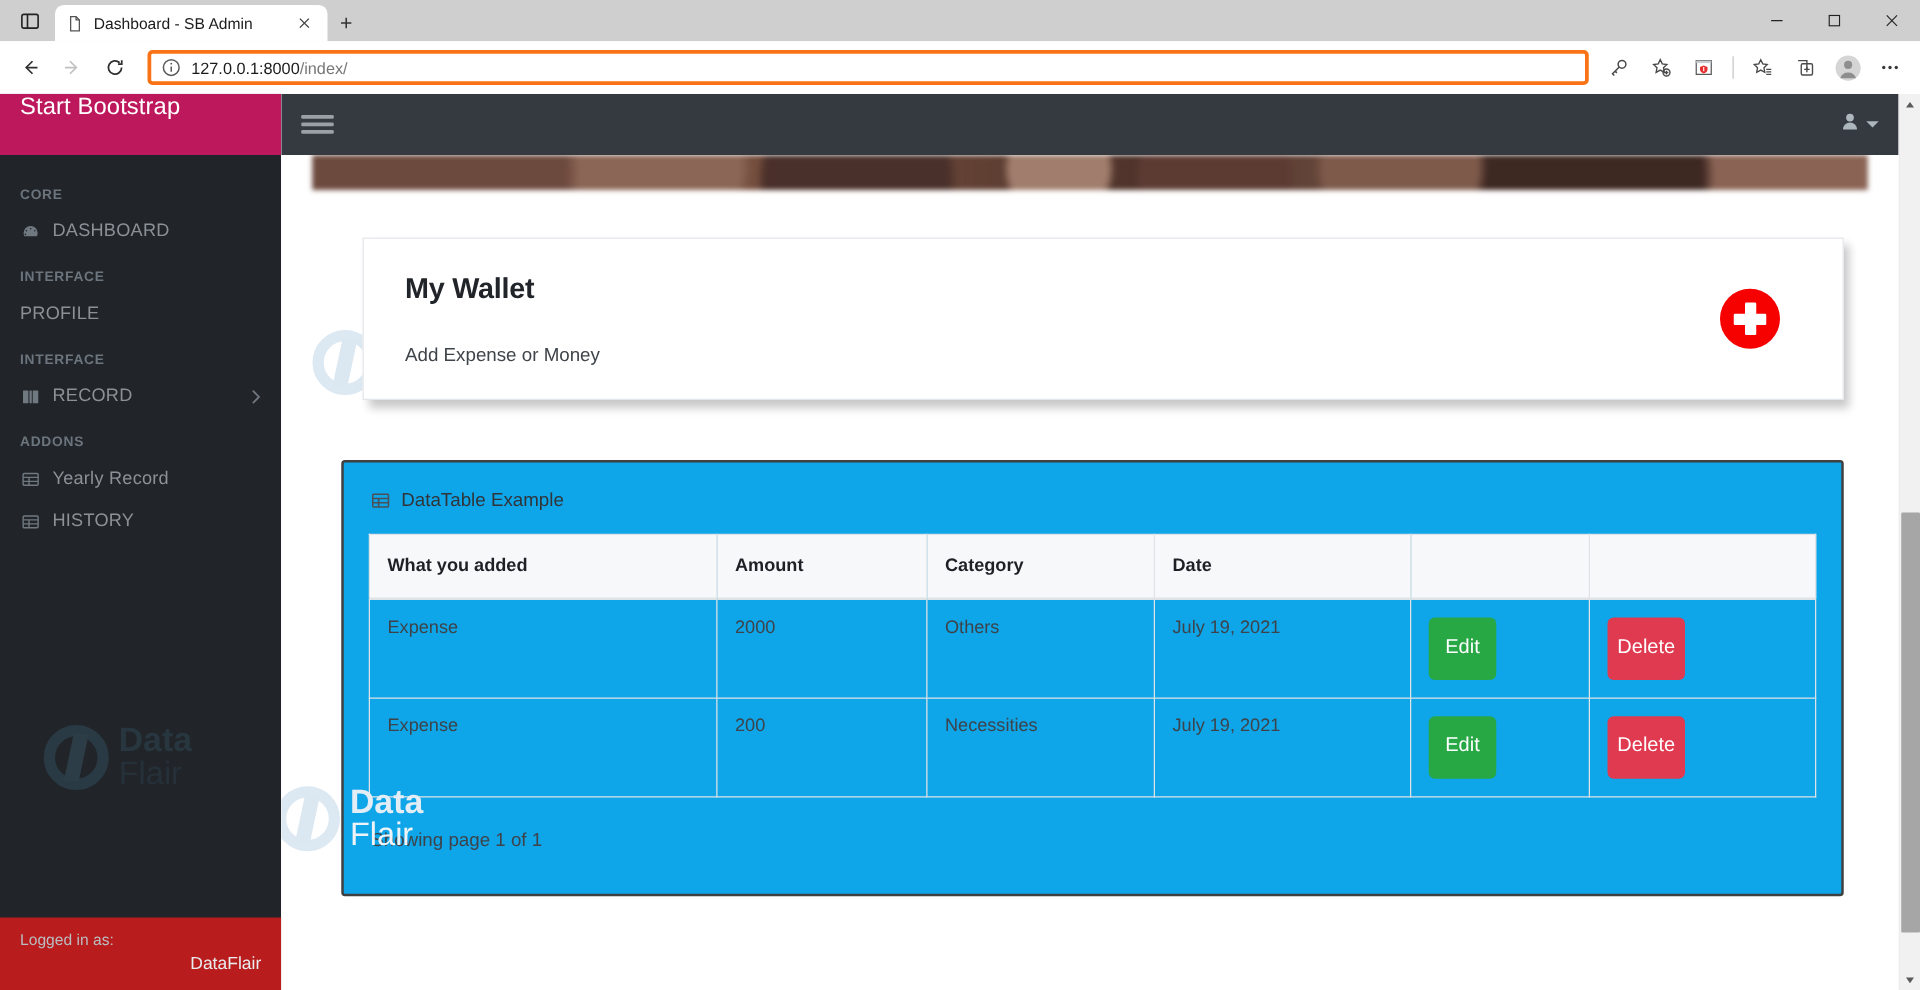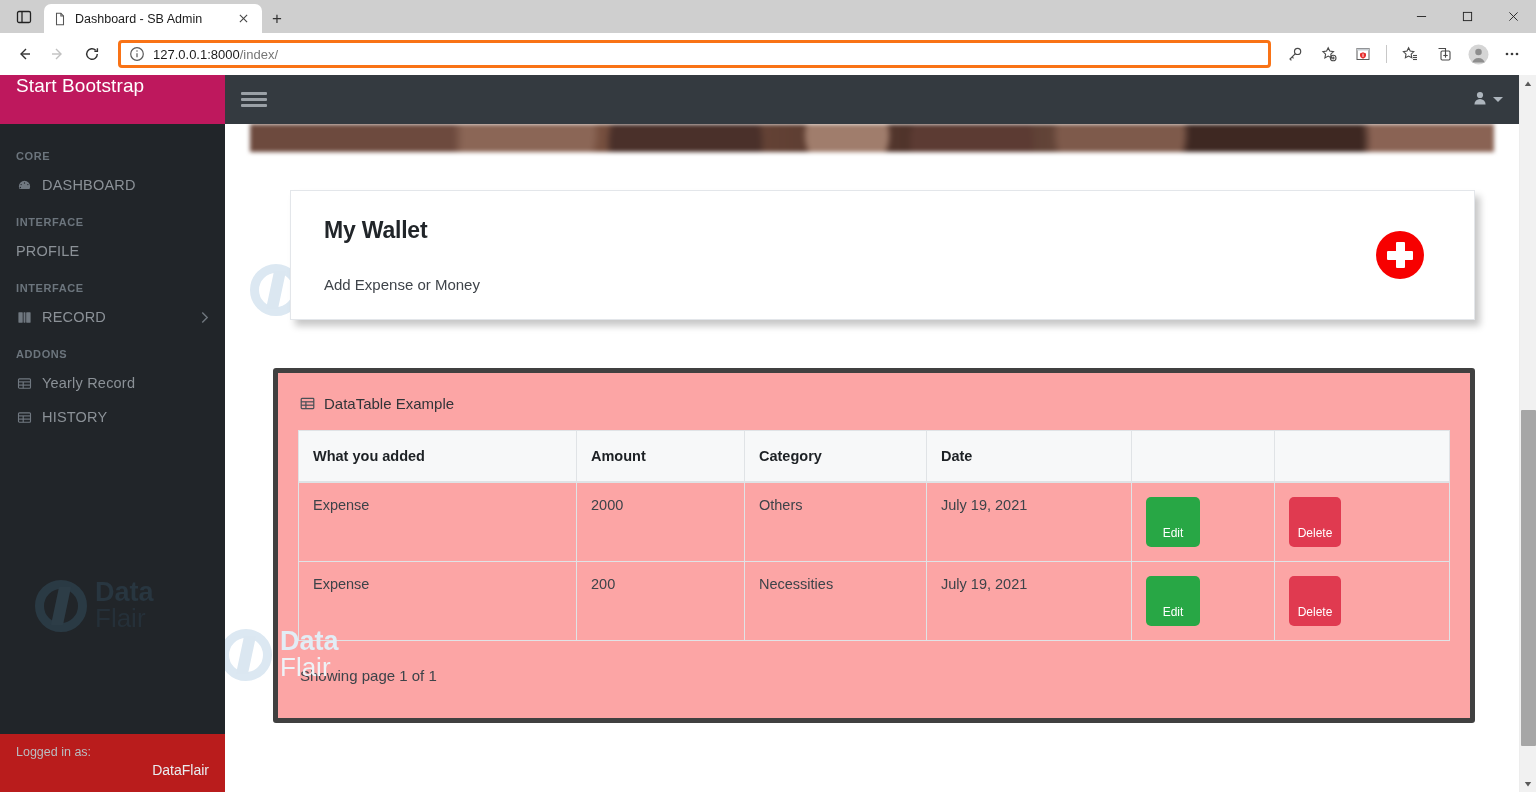--- a/index.html
+++ b/index.html
@@ -121,45 +121,45 @@
   .wallet-sub { font-size:15px; color:#3f444a; margin-top:32px; }
   .add-btn {
     width:48px; height:48px; border-radius:50%; background:#f70000;
     display:flex; align-items:center; justify-content:center; flex:none; margin-right: 22px;
   }
   .plus-h { width:26px; height:9px; background:#fff; border-radius:1px; }
   .plus-v { width:9px; height:26px; background:#fff; border-radius:1px; position:absolute; }
 
   .table-wrap { padding: 48px 44px 0 48px; }
   .table-card {
-    background:#fca5a5; border:5px solid #404040; border-radius:3px; padding: 18px 20px 34px 20px;
+    background:#0ea5e9; border:2px solid #404040; border-radius:3px; padding: 18px 20px 34px 20px;
   }
   .table-card-head { display:flex; align-items:center; gap:9px; padding: 4px 0 14px 2px; }
   .table-card-head .tb-grid { color:#4a5056; display:flex; }
   .table-card-head .tb-grid svg { width:15px; height:15px; }
   .table-card-title { font-size:15px; color:#313438; }
 
   table { width:100%; border-collapse:collapse; background:transparent; margin-top:4px; }
   thead th {
     text-align:left; font-size:14.5px; font-weight:bold; color:#1d2125;
     padding: 17px 14px; border:1px solid #e0e3e6; border-bottom: 2px solid #dfe3e6;
     background:#f7f8f9;
   }
   tbody td {
     font-size:14.5px; color:#3d4349; padding: 14px 14px; border:1px solid #e0e3e6;
     vertical-align: top; height: 78px;
   }
   .btn-cell { vertical-align: top; }
   .btn {
     display:flex; align-items:flex-end; justify-content:center;
-    border-radius:5px; color:#fff; font-size:12px; width:54px; height:50px; padding-bottom:7px;
+    border-radius:5px; color:#fff; font-size:16px; width:54px; height:50px; padding-bottom:17px;
     border:none;
   }
   .btn-edit { background:#28a745; }
-  .btn-delete { background:#e03a50; width:52px; }
+  .btn-delete { background:#e03a50; width:62px; }
   .showing { font-size:15px; color:#3d4349; padding: 26px 0 0 2px; }
 
   
   .wm { position:absolute; pointer-events:none; user-select:none; display:flex; align-items:flex-start; gap:8px; opacity:1; }
   .wm-logo { width:52px; height:52px; position:relative; flex:none; }
   .wm-ring { width:52px; height:52px; border-radius:50%; border:9px solid #dce8f2; box-sizing:border-box; }
   .wm-bar { position:absolute; left:20px; top:7px; width:12px; height:38px; background:#dbe7f1; transform: skewX(-12deg); }
   .wm-text { line-height: .95; }
   .wm-t1 { font-size:27px; font-weight:bold; color:#e2edf5; }
   .wm-t2 { font-size:26px; font-weight:normal; color:#eef3f7; }

